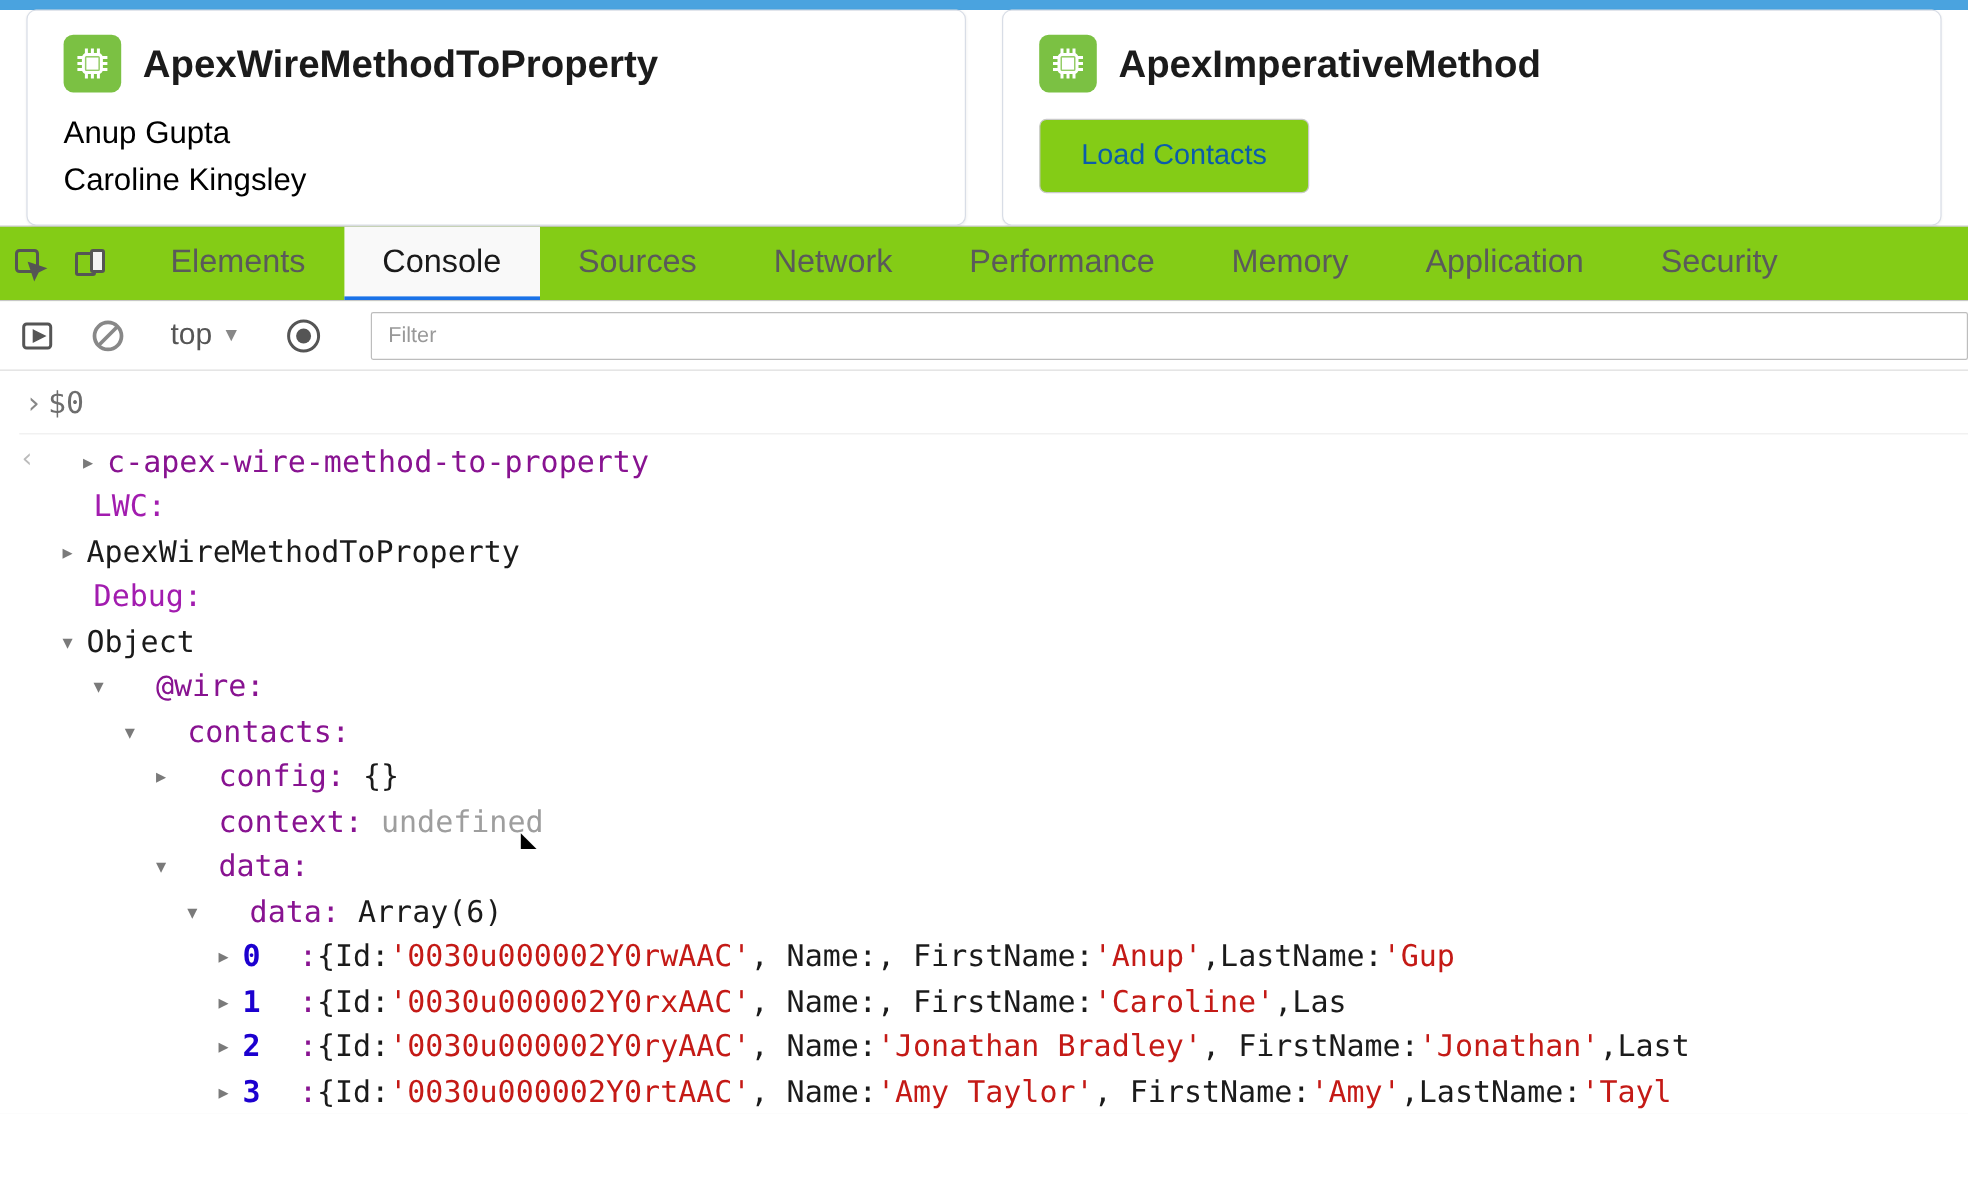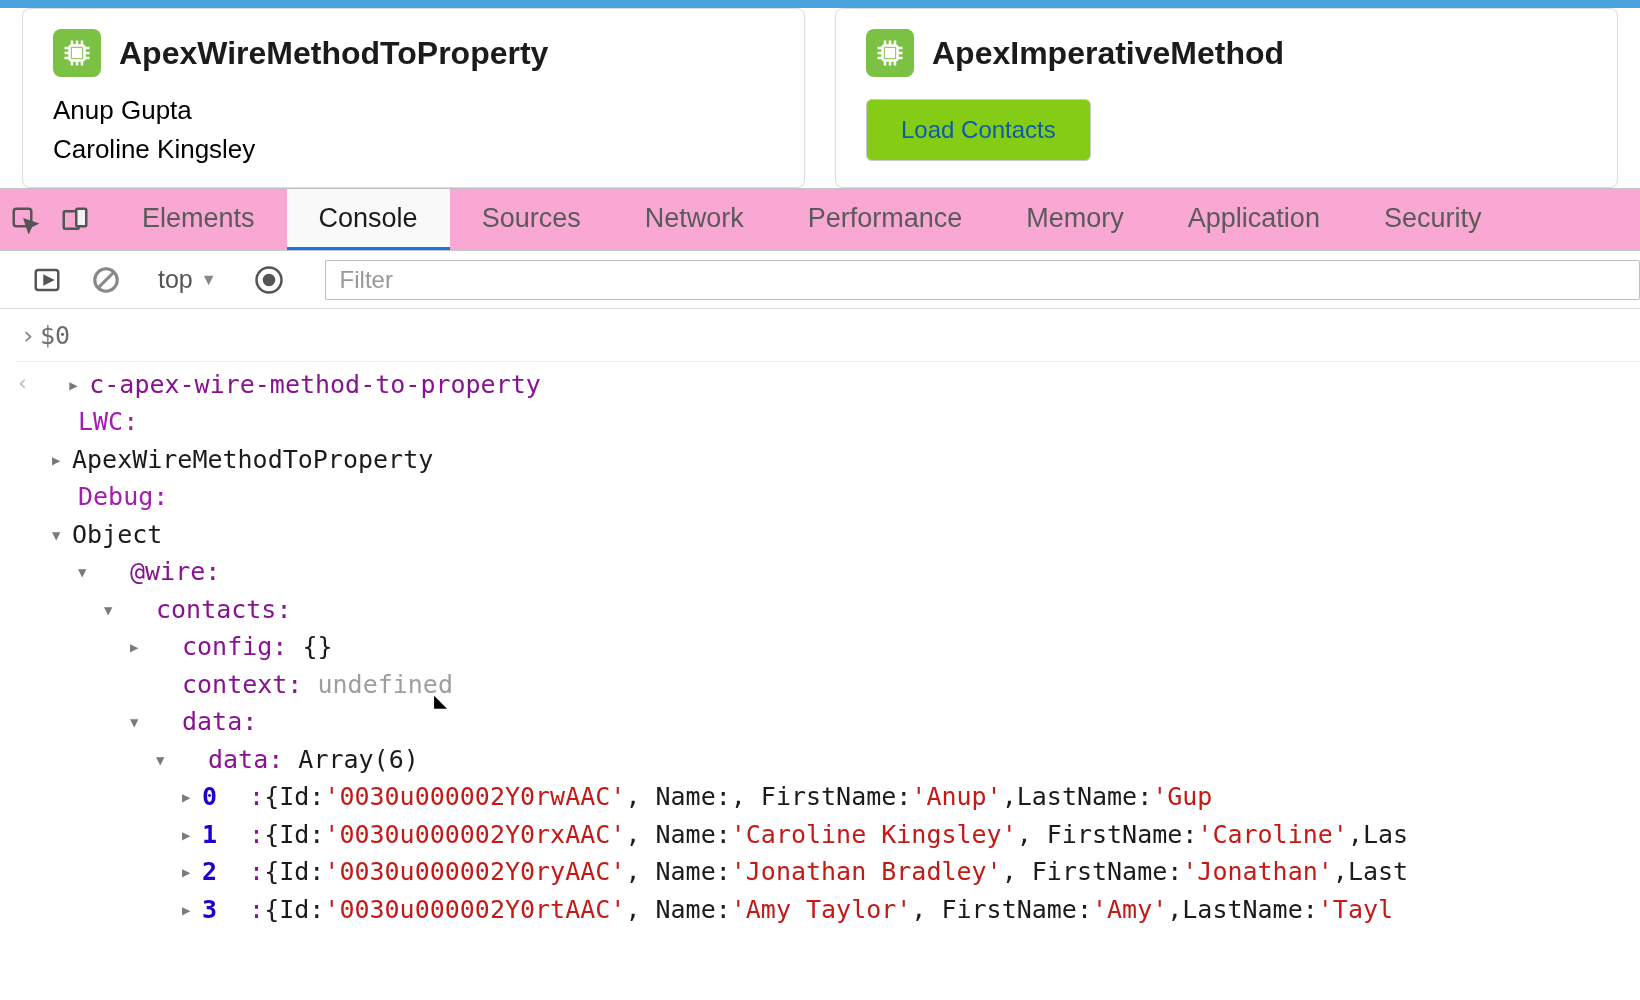--- a/index.html
+++ b/index.html
@@ -70,21 +70,21 @@
     
     .devtools {
       border-top: 1px solid #c7c7c7;
       background: #f1f1f1;
     }
     .tabs-row {
       display: flex;
       align-items: center;
       height: 62px;
       border-bottom: 1px solid #c7c7c7;
-      background: #f9a8d4;
+      background: #84cc16;
     }
     .tool-icon-btn {
       width: 50px;
       height: 62px;
       display: flex;
       align-items: center;
       justify-content: center;
       cursor: pointer;
       color: #555;
     }
@@ -109,40 +109,40 @@
       border-bottom-color: #1a73e8;
       background: #f9f9f9;
     }
 
     .toolbar-row {
       display: flex;
       align-items: center;
       height: 58px;
       background: #fff;
       border-bottom: 1px solid #d8d8d8;
-      padding-left: 26px;
+      padding-left: 10px;
       gap: 17px;
     }
     .exec-dropdown {
       display: flex;
       align-items: center;
       gap: 8px;
       font-size: 25px;
       color: #555;
       padding: 0 14px;
       cursor: pointer;
     }
     .exec-dropdown .tri { font-size: 16px; color: #888; }
     .filter-box {
       margin-left: 18px;
       flex: 1;
       height: 40px;
       border: 1px solid #bdbdbd;
       border-radius: 2px;
-      font-size: 24px;
+      font-size: 18px;
       padding: 0 14px;
       color: #888;
       background: #fff;
       display: flex;
       align-items: center;
     }
 
     .console-body {
       background: #fff;
       font-family: Menlo, Monaco, Consolas, monospace;
@@ -409,21 +409,20 @@
           <span class="c-str">'Gup</span>
         </div>
         <div class="row">
           <span class="indent i6"></span>
           <span class="arw arw-right"></span>
           <span class="c-idx">1</span>
           <span class="c-key">:</span> 
           <span class="c-black">{Id: </span>
           <span class="c-str">'0030u000002Y0rxAAC'</span>
           <span class="c-black">, Name: </span>
-          <span class="c-str">'Caroline Kingsley'</span>
           <span class="c-black">, FirstName: </span>
           <span class="c-str">'Caroline'</span>
           <span class="c-black">, </span>
           <span class="c-black">Las</span>
         </div>
         <div class="row">
           <span class="indent i6"></span>
           <span class="arw arw-right"></span>
           <span class="c-idx">2</span>
           <span class="c-key">:</span> 

